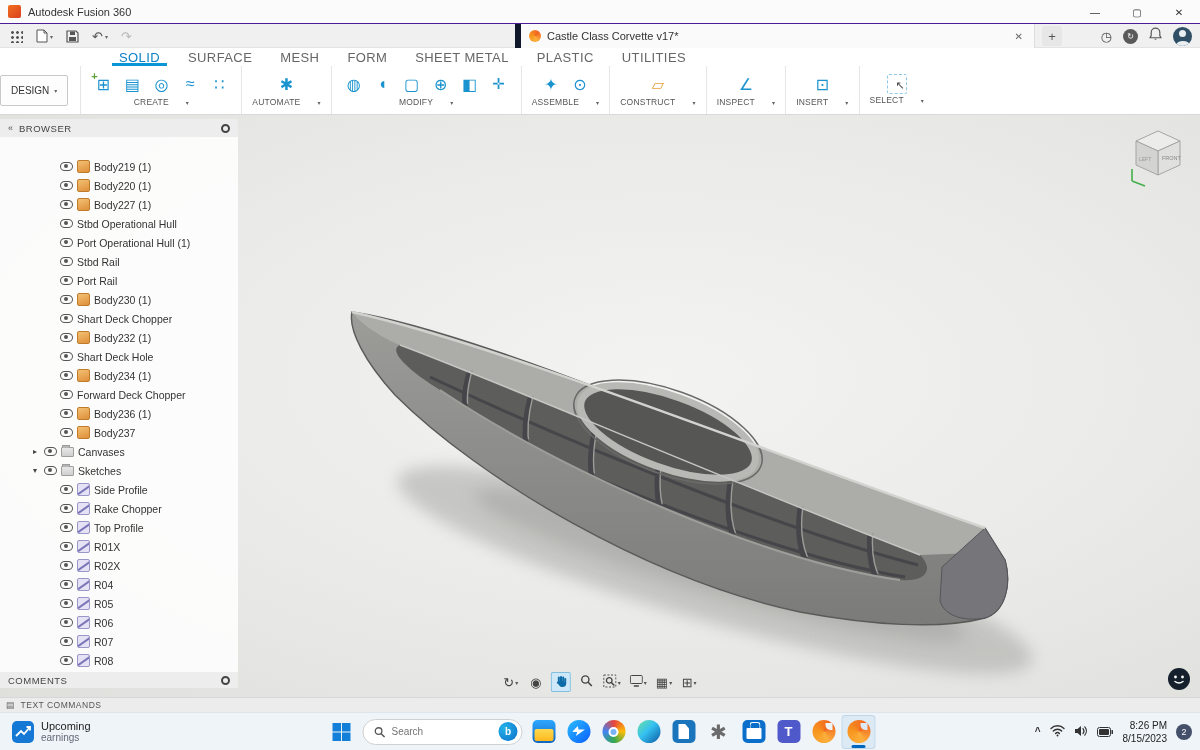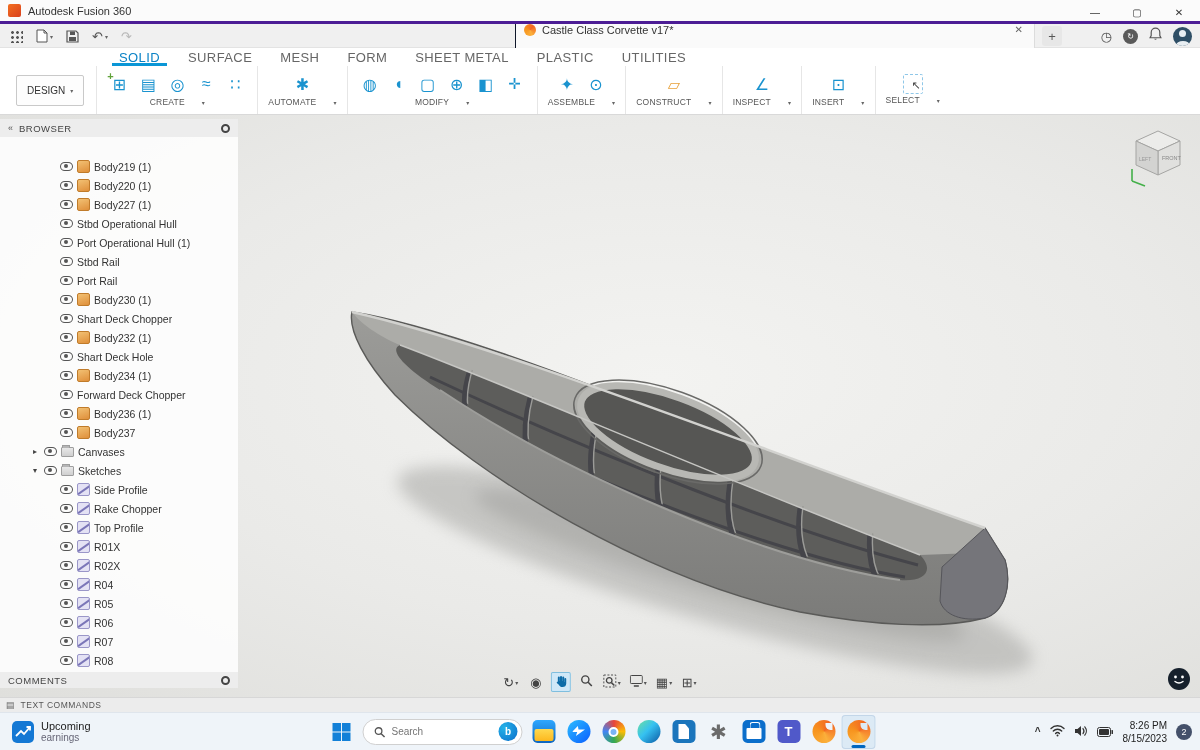--- a/index.html
+++ b/index.html
@@ -1,51 +1,51 @@
 <!DOCTYPE html>
 <html><head>
 <meta charset="utf-8">
 <style>
   * { box-sizing:border-box; margin:0; padding:0; }
   html,body { width:1200px; height:750px; overflow:hidden; font-family:"Liberation Sans",sans-serif; background:#fff; position:relative; }
   .band { position:absolute; left:0; right:0; }
 
   
-  .titlebar { top:0; height:24px; background:#fbfbfb; border-bottom:3px solid #4c1d95; display:flex; align-items:center; padding-left:8px; }
+  .titlebar { top:0; height:24px; background:#fbfbfb; border-bottom:1px solid #4c1d95; display:flex; align-items:center; padding-left:8px; }
   .app-logo { width:13px; height:13px; border-radius:2px; background:linear-gradient(140deg,#f36f21,#d9411e); margin-right:7px; flex:none; }
   .app-title { font-size:11px; color:#333; }
   .win-controls { position:absolute; right:0; top:0; height:24px; display:flex; }
   .winbtn { width:42px; height:24px; display:flex; align-items:center; justify-content:center; font-size:10px; color:#333; }
 
   
   .tabbar { top:24px; height:24px; background:#f0f0f0; border-bottom:1px solid #e3e3e3; }
   .qat { position:absolute; left:10px; top:0; height:24px; display:flex; align-items:center; gap:13px; }
   .qicon { display:flex; align-items:center; gap:2px; color:#555; font-size:13px; }
   .grid9 { width:13px; height:13px; background-image:radial-gradient(circle,#555 1.3px,transparent 1.5px); background-size:5px 5px; }
   .qcaret { font-size:6px; color:#666; }
   .disabled { color:#b9b9b9; }
-  .doc-tab { position:absolute; left:515px; top:0; width:520px; height:24px; background:#fafafa; border-left:1px solid #0f172a; border-right:1px solid #dcdcdc; display:flex; padding:0 8px; gap:6px; }
+  .doc-tab { position:absolute; left:515px; top:0; width:520px; height:24px; background:#fafafa; border-left:6px solid #0f172a; border-right:1px solid #dcdcdc; display:flex; align-items:center; padding:0 8px; gap:6px; }
   .doc-icon { width:12px; height:12px; border-radius:50%; background:conic-gradient(from 40deg,#f26522,#fbb03b,#f7941e,#f26522); flex:none; }
   .doc-title { font-size:11px; color:#333; flex:1; white-space:nowrap; overflow:hidden; }
   .tab-close { font-size:10px; color:#666; padding:0 3px; }
   .new-tab { position:absolute; left:1042px; top:2px; width:20px; height:20px; display:flex; align-items:center; justify-content:center; font-size:13px; color:#555; background:#e7e7e7; border-radius:3px; }
   .top-right { position:absolute; right:8px; top:0; height:24px; display:flex; align-items:center; gap:11px; }
   .tr-glyph { font-size:13px; color:#555; }
   .sync-circle { width:15px; height:15px; border-radius:50%; background:#5a5a5a; color:#fff; font-size:8px; display:flex; align-items:center; justify-content:center; }
   .avatar { width:19px; height:19px; border-radius:50%; background:#2f4f66; position:relative; overflow:hidden; }
   .avatar::before { content:""; position:absolute; top:3px; left:6px; width:7px; height:7px; border-radius:50%; background:#e8eef2; }
   .avatar::after { content:""; position:absolute; bottom:-4px; left:2.5px; width:14px; height:9px; border-radius:50%; background:#e8eef2; }
 
   
   .ribbontabs { top:48px; height:18px; background:#fff; display:flex; align-items:stretch; padding-left:112px; gap:14px; }
   .rtab { font-size:13px; letter-spacing:.4px; color:#666; display:flex; align-items:center; padding:0 7px; }
   .rtab.active { color:#0a82c6; box-shadow:inset 0 -3px 0 #0a96d6; }
 
   
-  .toolbar { top:66px; height:49px; background:#fff; border-bottom:1px solid #d9d9d9; display:flex; align-items:stretch; padding-left:16px; }
+  .toolbar { top:66px; height:49px; background:#fff; border-bottom:1px solid #d9d9d9; display:flex; align-items:stretch; padding-left:0; }
   .design-btn { align-self:center; border:1px solid #c9c9c9; border-radius:2px; padding:9px 10px; font-size:10px; color:#333; display:flex; align-items:center; gap:5px; margin-right:12px; background:#fdfdfd; }
   .rgroup { display:flex; flex-direction:column; align-items:center; justify-content:center; padding:2px 10px 3px; border-left:1px solid #e6e6e6; }
   .ricons { display:flex; gap:5px; align-items:center; }
   .ricon { width:24px; height:24px; display:flex; align-items:center; justify-content:center; font-size:16px; color:#1a93cf; position:relative; }
   .ricon[data-icon="create-sketch"]::before { content:"+"; position:absolute; top:-2px; left:0; font-size:11px; font-weight:bold; color:#61a33c; }
   .ricon[data-icon="construct-plane"] { color:#e8a23c; }
   .ricon[data-icon="move"] { color:#1a93cf; font-size:15px; }
   .ricon[data-icon="select"] { width:20px; height:20px; border:1.5px dashed #8fc7e8; border-radius:2px; color:#444; font-size:11px; align-items:flex-end; justify-content:flex-end; padding:1px; }
   .rlabel { margin-top:1px; font-size:8.5px; color:#555; letter-spacing:.2px; display:flex; align-items:center; gap:17px; }
   .dd7 { font-size:6px; color:#666; }

